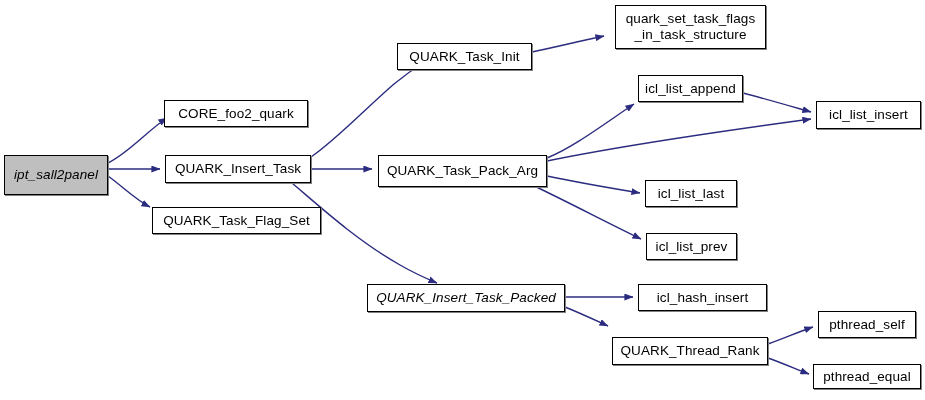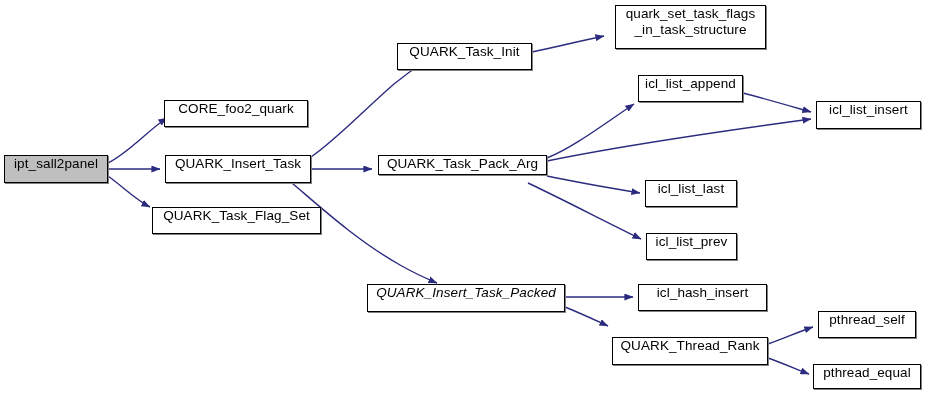--- a/index.html
+++ b/index.html
@@ -24,20 +24,21 @@
     height: 400px;
     pointer-events: none;
   }
   .node {
     position: absolute;
     box-sizing: border-box;
     border: 1px solid #000000;
     background: #ffffff;
     color: #000000;
     display: flex;
+    align-items: center;
     justify-content: center;
     text-align: center;
     font-size: 13.5px;
     line-height: 1.15;
     letter-spacing: 0.1px;
     white-space: pre-line;
     box-shadow: 1px 1px 0 0 #808080;
     z-index: 2;
   }
   .node.root {
@@ -72,26 +73,26 @@
         <path d="M547,176 C575,182 610,188 640,193" fill="none" stroke="#2b2b7f" stroke-width="1.4" marker-end="url(#arrowhead)"></path>
         <path d="M528,183 C560,198 606,222 641,239" fill="none" stroke="#2b2b7f" stroke-width="1.4" marker-end="url(#arrowhead)"></path>
         <path d="M743,93 C766,99 790,106 811,112" fill="none" stroke="#2b2b7f" stroke-width="1.4" marker-end="url(#arrowhead)"></path>
         <path d="M565,297 L633,297" fill="none" stroke="#2b2b7f" stroke-width="1.4" marker-end="url(#arrowhead)"></path>
         <path d="M565,307 C580,313 595,320 608,326" fill="none" stroke="#2b2b7f" stroke-width="1.4" marker-end="url(#arrowhead)"></path>
         <path d="M768,344 C785,338 798,332 813,327" fill="none" stroke="#2b2b7f" stroke-width="1.4" marker-end="url(#arrowhead)"></path>
         <path d="M768,358 C782,363 796,369 809,374" fill="none" stroke="#2b2b7f" stroke-width="1.4" marker-end="url(#arrowhead)"></path>
       </g>
   </svg>
   <div id="node-group">
-      <div class="node root" style="left: 4px; top: 155px; width: 104px; height: 28px;"><span class="node-label">ipt_sall2panel</span></div>
+      <div class="node root" style="left: 4px; top: 155px; width: 104px; height: 40px; font-style: italic;"><span class="node-label">ipt_sall2panel</span></div>
       <div class="node" style="left: 164px; top: 100px; width: 144px; height: 27px;"><span class="node-label">CORE_foo2_quark</span></div>
       <div class="node" style="left: 165px; top: 155px; width: 146px; height: 28px;"><span class="node-label">QUARK_Insert_Task</span></div>
       <div class="node" style="left: 152px; top: 207px; width: 169px; height: 27px;"><span class="node-label">QUARK_Task_Flag_Set</span></div>
       <div class="node" style="left: 397px; top: 43px; width: 135px; height: 27px;"><span class="node-label">QUARK_Task_Init</span></div>
-      <div class="node" style="left: 378px; top: 155px; width: 169px; height: 20px;"><span class="node-label">QUARK_Task_Pack_Arg</span></div>
+      <div class="node" style="left: 378px; top: 155px; width: 169px; height: 32px;"><span class="node-label">QUARK_Task_Pack_Arg</span></div>
       <div class="node" style="left: 367px; top: 284px; width: 198px; height: 28px; font-style: italic;"><span class="node-label">QUARK_Insert_Task_Packed</span></div>
       <div class="node" style="left: 615px; top: 5px; width: 151px; height: 44px;"><span class="node-label">quark_set_task_flags
 _in_task_structure</span></div>
       <div class="node" style="left: 638px; top: 75px; width: 105px; height: 27px;"><span class="node-label">icl_list_append</span></div>
       <div class="node" style="left: 816px; top: 101px; width: 105px; height: 28px;"><span class="node-label">icl_list_insert</span></div>
       <div class="node" style="left: 645px; top: 180px; width: 92px; height: 27px;"><span class="node-label">icl_list_last</span></div>
       <div class="node" style="left: 646px; top: 233px; width: 91px; height: 27px;"><span class="node-label">icl_list_prev</span></div>
       <div class="node" style="left: 638px; top: 284px; width: 129px; height: 27px;"><span class="node-label">icl_hash_insert</span></div>
       <div class="node" style="left: 612px; top: 337px; width: 156px; height: 28px;"><span class="node-label">QUARK_Thread_Rank</span></div>
       <div class="node" style="left: 818px; top: 311px; width: 98px; height: 27px;"><span class="node-label">pthread_self</span></div>

